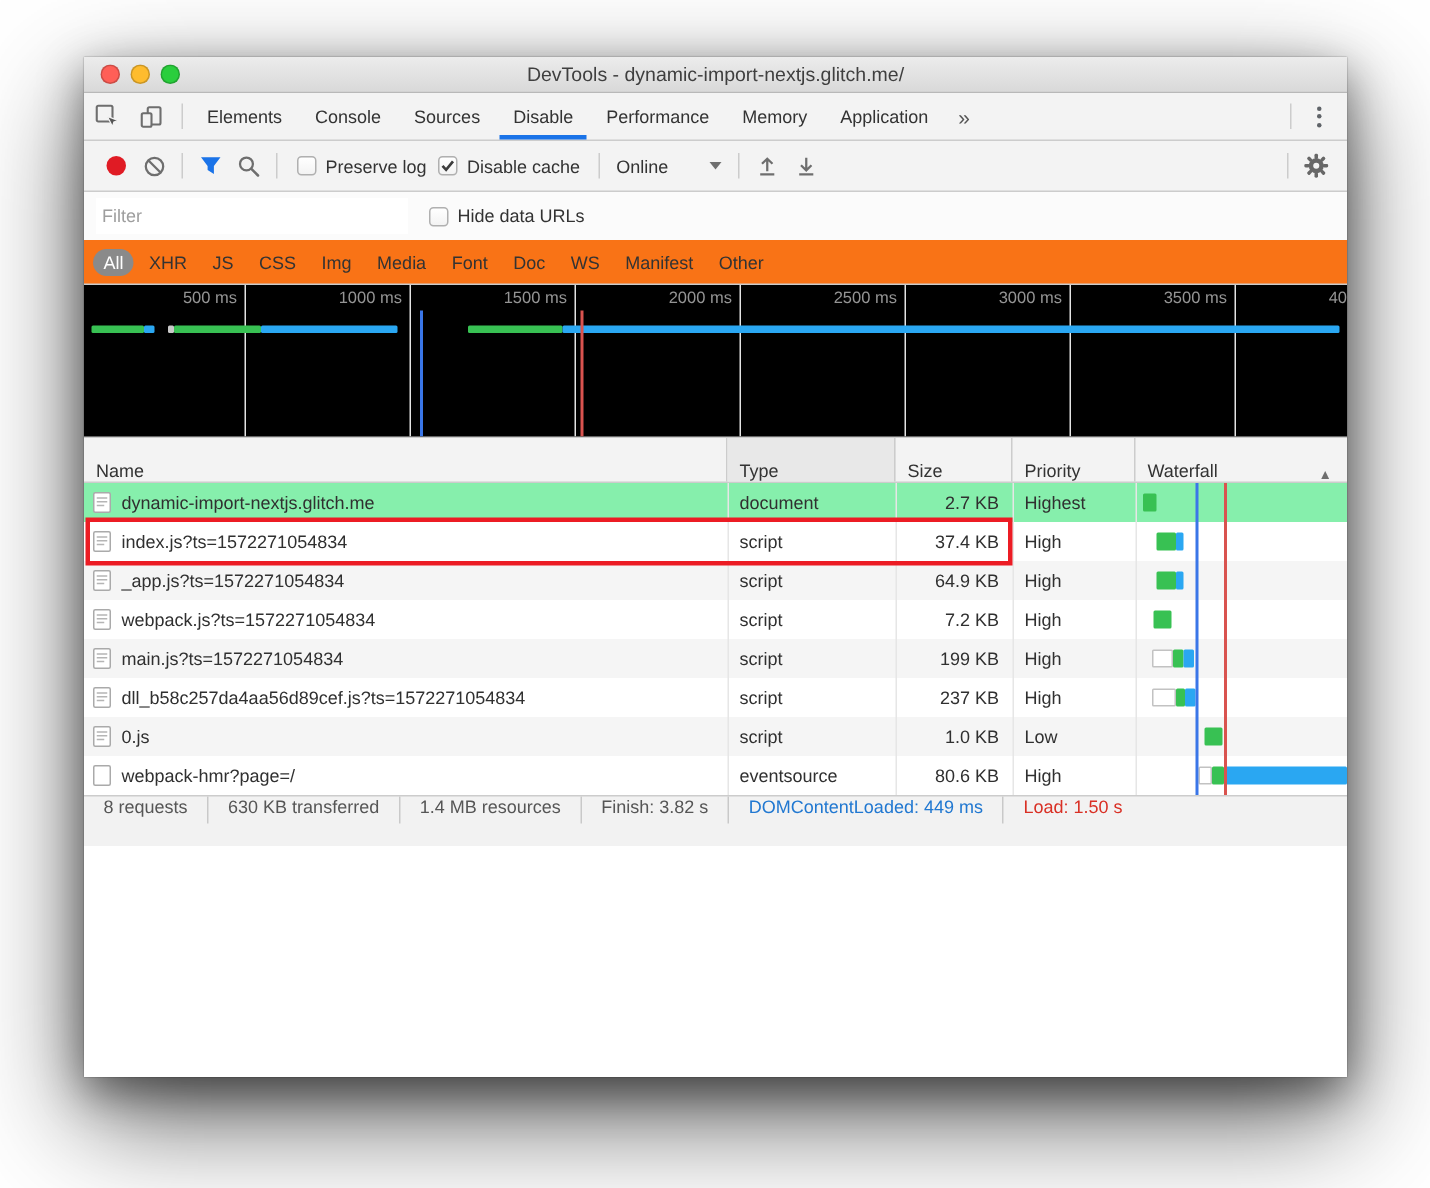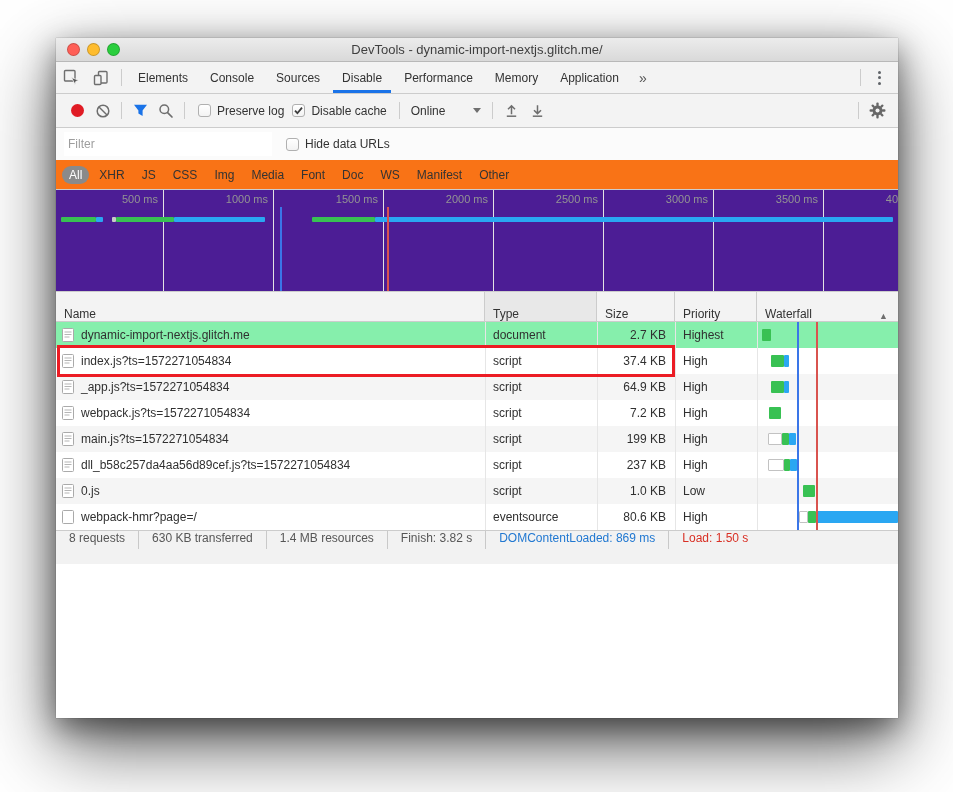--- a/index.html
+++ b/index.html
@@ -40,21 +40,21 @@
   
   .filter-row{height:32px;background:#fbfbfb;display:flex;align-items:center;padding:0 8px;}
   .filter-input{width:208px;height:24px;border:none;outline:none;background:#fff;font-size:12px;color:#333;
     font-family:"Liberation Sans",sans-serif;padding:0 4px;}
   .filter-input::placeholder{color:#9e9e9e;}
   
   .types-row{height:30px;background:#f97316;border-bottom:1px solid #ccc;display:flex;align-items:center;padding:0 6px;}
   .pill{font-size:12px;color:#333;padding:2px 7px;margin-right:3px;border-radius:9px;cursor:pointer;}
   .pill.selected{background:#8a8a8a;color:#fff;}
   
-  .overview{height:102px;background:#4c1d95;border-bottom:1px solid #ccc;position:relative;overflow:hidden;}
+  .overview{height:102px;background:#000000;border-bottom:1px solid #ccc;position:relative;overflow:hidden;}
   .ovgrid{position:absolute;top:0;bottom:0;width:1px;background:#e3e3e3;}
   .ovtick{position:absolute;top:3px;font-size:11px;color:#949494;white-space:nowrap;}
   .ovbar{position:absolute;top:27px;height:5px;border-radius:1px;}
   .ovline{position:absolute;top:17px;bottom:0;width:2px;z-index:3;}
   
   .nettable-header{height:30px;background:#f3f3f3;border-bottom:1px solid #ccc;display:flex;font-size:12px;color:#333;}
   .hcell{display:flex;align-items:flex-end;padding-left:8px;border-right:1px solid #ccc;position:relative;}
   .hcell:first-child{padding-left:8px;}
   .hcell:last-child{border-right:none;}
   .hcell.shaded{background:#e8e8e8;}
@@ -416,18 +416,18 @@
 
   <div class="footer" id="footer">
       <div class="fitem">8 requests</div>
       <div class="fdiv"></div>
       <div class="fitem">630 KB transferred</div>
       <div class="fdiv"></div>
       <div class="fitem">1.4 MB resources</div>
       <div class="fdiv"></div>
       <div class="fitem">Finish: 3.82 s</div>
       <div class="fdiv"></div>
-      <div class="fitem" style="color: rgb(33, 120, 209);">DOMContentLoaded: 869 ms</div>
+      <div class="fitem" style="color: rgb(33, 120, 209);">DOMContentLoaded: 449 ms</div>
       <div class="fdiv"></div>
       <div class="fitem" style="color: rgb(217, 48, 37);">Load: 1.50 s</div>
     </div>
 
 </div>
 
 </body></html>

